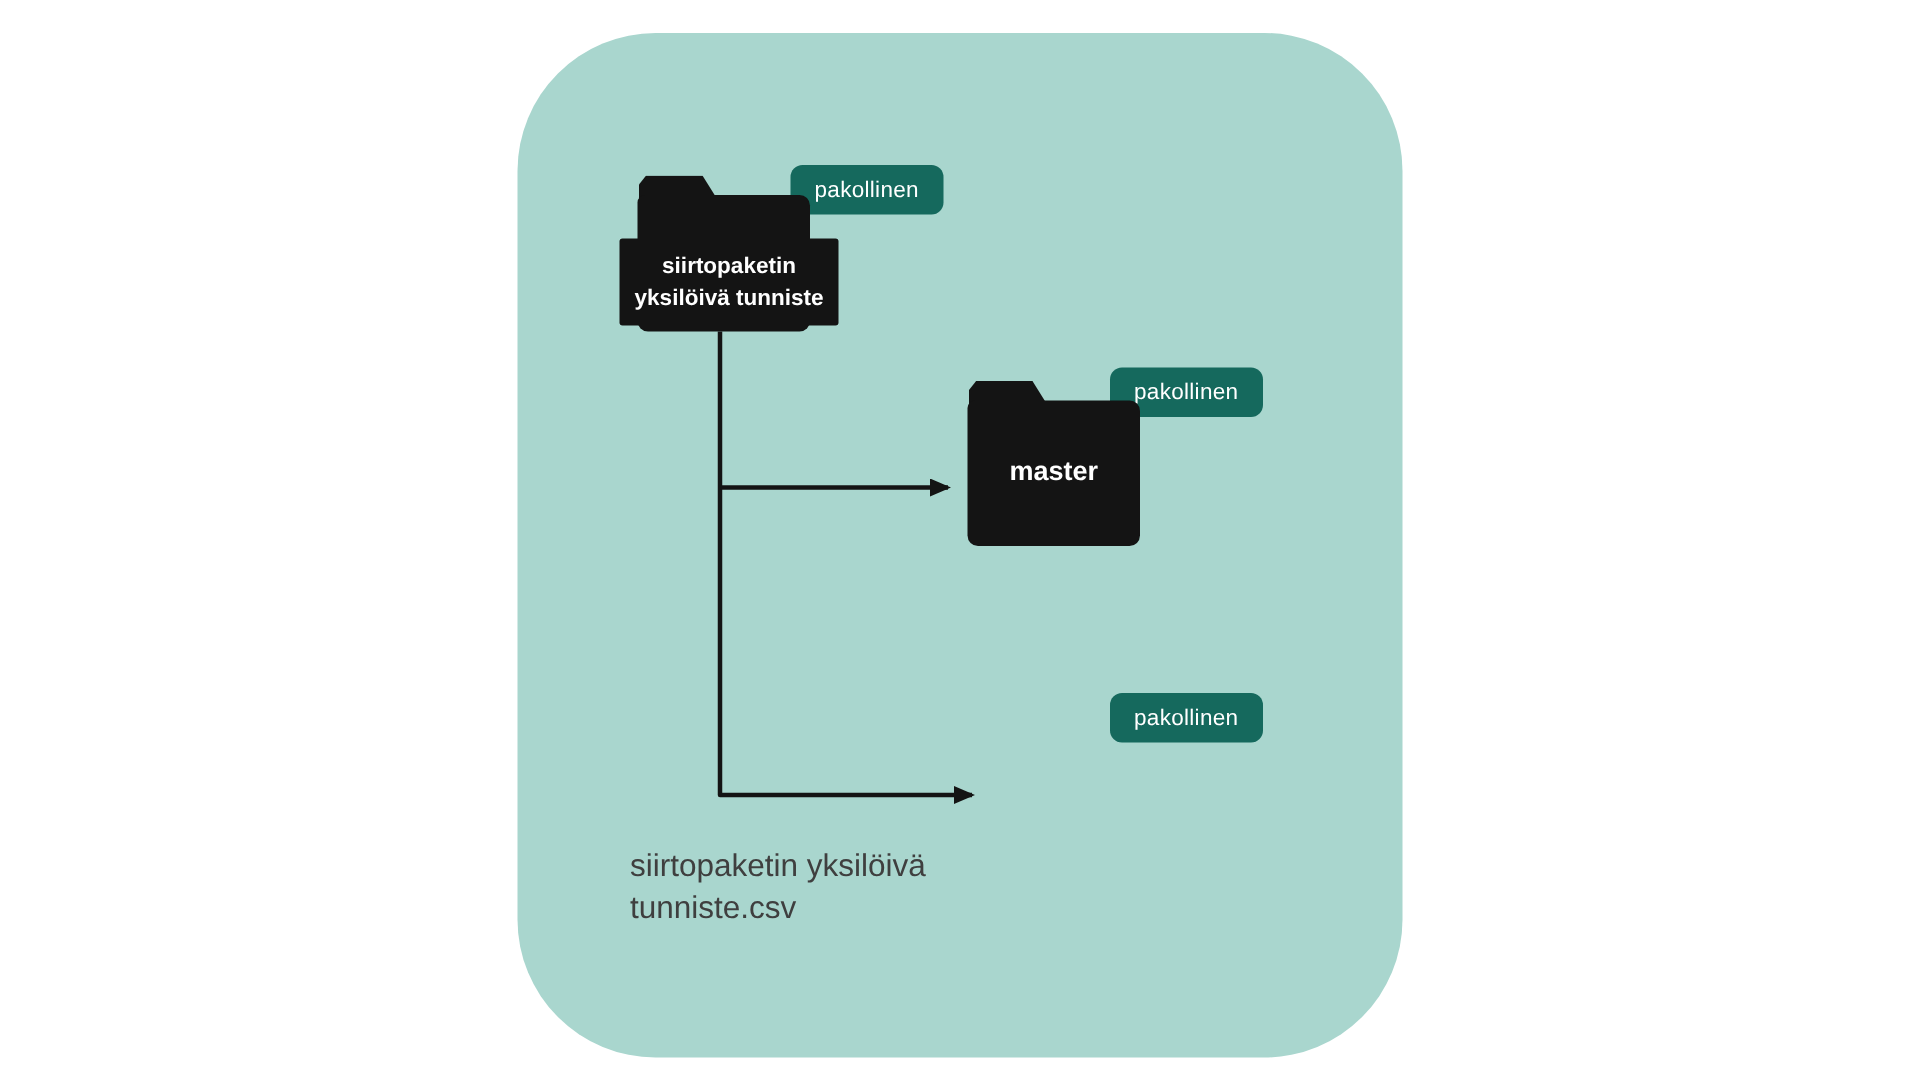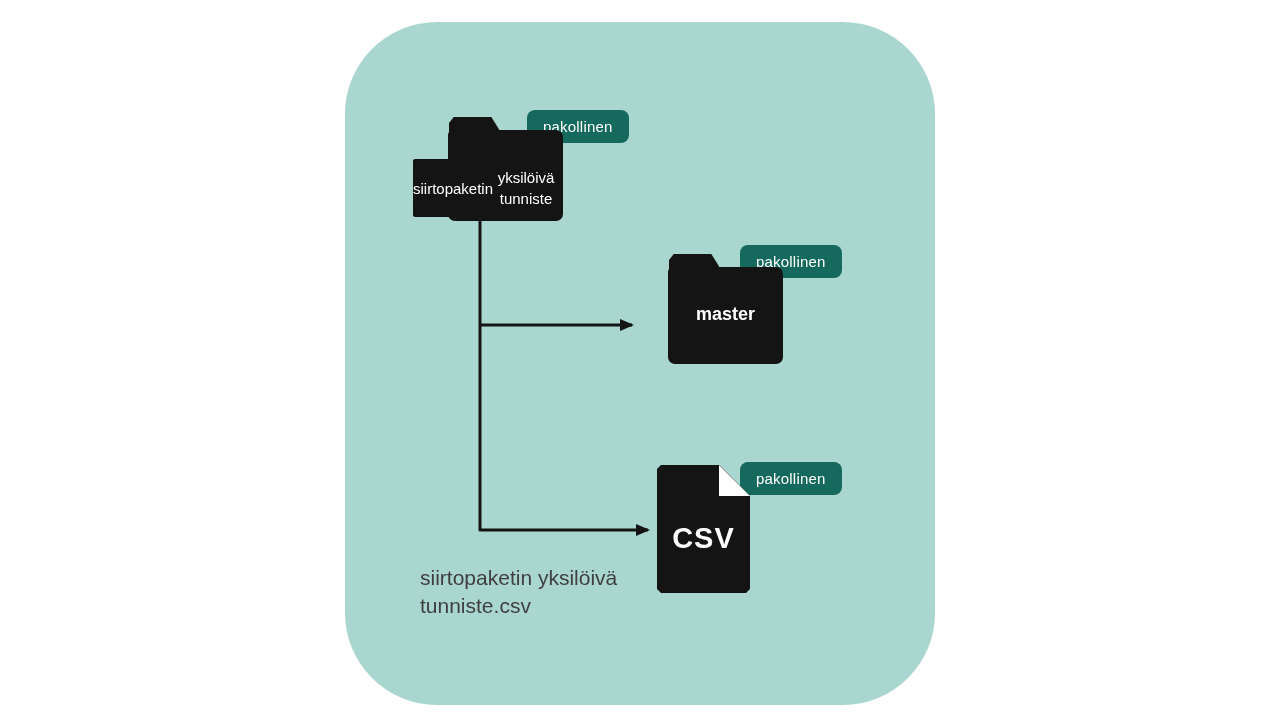--- a/index.html
+++ b/index.html
@@ -22,40 +22,40 @@
   .badge{
     position:absolute;z-index:2;height:33px;padding:0 16px;
     display:inline-flex;align-items:center;justify-content:center;
     background:var(--badge);color:#ffffff;font-weight:normal;font-size:15px;
     border-radius:8px;letter-spacing:.2px;
   }
   .badge-root{left:527px;top:110px;}
   .badge-master{left:740px;top:245px;}
   .badge-csv{left:740px;top:462px;}
 
-  .folder{position:absolute;z-index:3;margin-left:23px;}
+  .folder{position:absolute;z-index:3;}
   .folder .tab{
     position:absolute;top:0;left:1px;width:46%;height:17px;background:var(--ink);
     clip-path:polygon(0 35%,9% 0,80% 0,100% 100%,0 100%);
   }
   .folder .body{
     position:absolute;top:13px;left:0;right:0;bottom:0;background:var(--ink);
     border-radius:5px 7px 7px 7px;
   }
   .folder-root{left:425px;top:117px;width:115px;height:104px;}
   .folder-master{left:645px;top:254px;width:115px;height:110px;}
   .folder-label{
     position:absolute;left:0;right:0;top:50px;z-index:4;
     text-align:center;color:#ffffff;font-weight:bold;font-size:18px;
   }
 
   .root-banner{
     position:absolute;left:413px;top:159px;width:146px;height:58px;z-index:4;
-    background:var(--ink);color:#ffffff;font-weight:normal;font-size:15px;
-    display:flex;flex-direction:row;align-items:center;justify-content:center;
+    background:var(--ink);color:#ffffff;font-weight:bold;font-size:15px;
+    display:flex;flex-direction:column;align-items:center;justify-content:center;
     text-align:center;line-height:1.4;border-radius:2px;
   }
 
   .file{position:absolute;left:657px;top:465px;width:93px;height:128px;z-index:3;}
   .file .sheet{
     position:absolute;inset:0;background:var(--ink);
     clip-path:polygon(0 4px,4px 0,67% 0,100% 24%,100% calc(100% - 4px),calc(100% - 4px) 100%,4px 100%,0 calc(100% - 4px));
   }
   .file .fold{
     position:absolute;top:0;right:0;width:31px;height:31px;background:#ffffff;
@@ -99,23 +99,18 @@
   </div>
 
   <span class="badge badge-master">pakollinen</span>
   <div class="folder folder-master">
     <div class="tab"></div>
     <div class="body"></div>
     <div class="folder-label">master</div>
   </div>
 
   <span class="badge badge-csv">pakollinen</span>
-  <div class="file">
-    <div class="sheet"></div>
-    <div class="fold"></div>
-    <div class="filetype">CSV</div>
-  </div>
   <div class="caption">
     <div>siirtopaketin yksilöivä</div>
     <div>tunniste.csv</div>
   </div>
 
 </div>
 
 </body></html>

